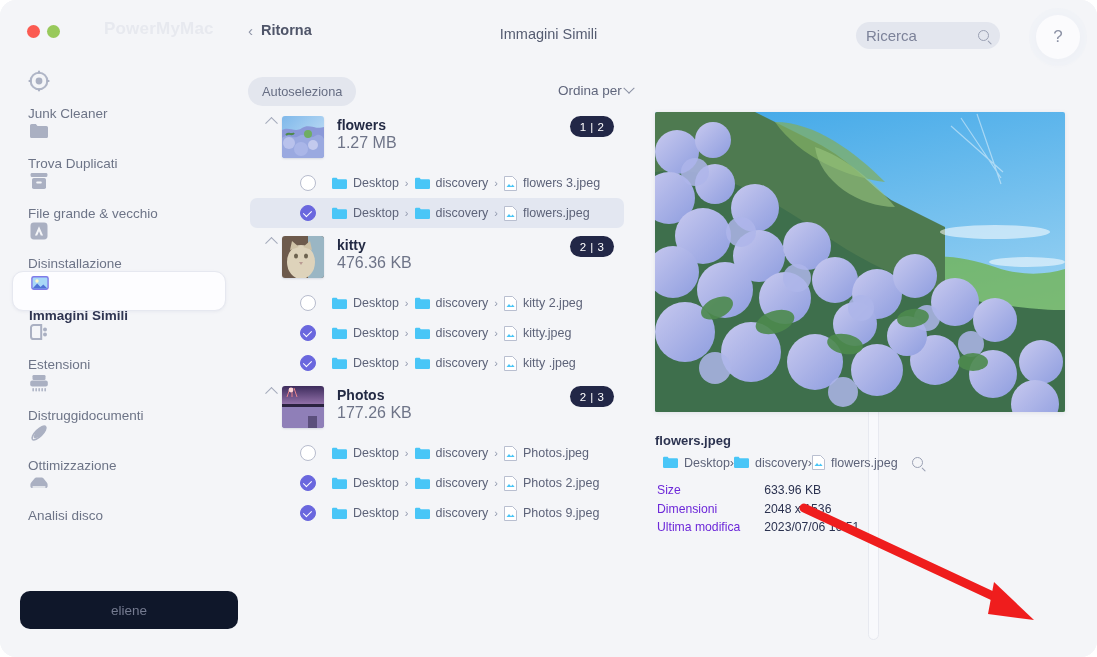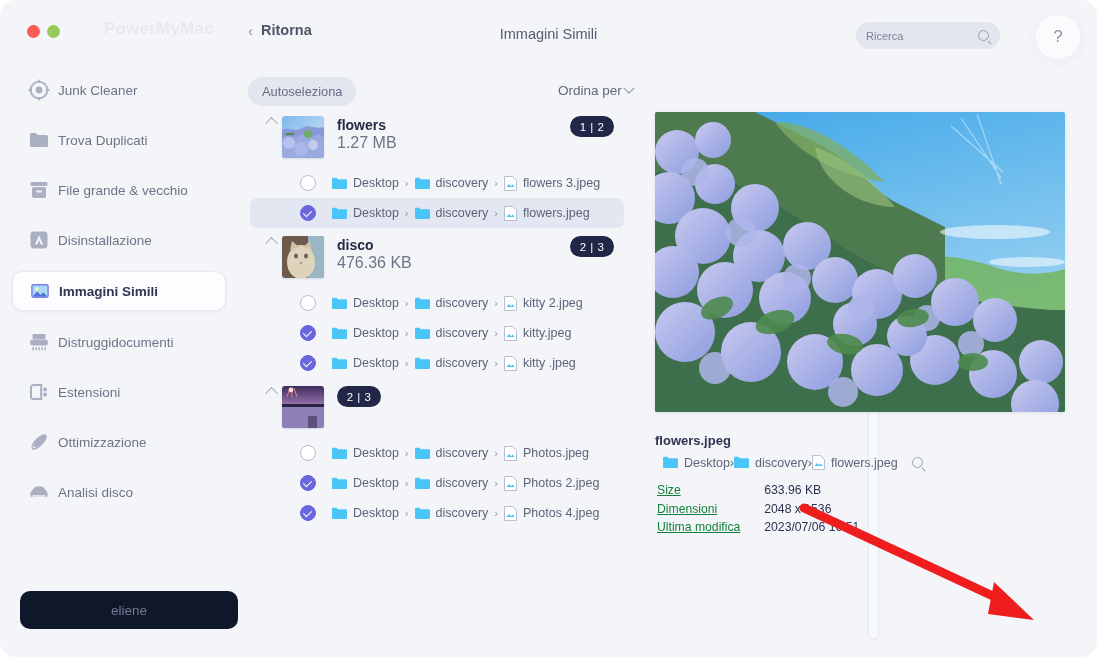--- a/index.html
+++ b/index.html
@@ -49,21 +49,21 @@
   }
 
   #search-box {
     position: absolute; left: 856px; top: 22px;
     width: 144px; height: 27px; border-radius: 14px;
     background: #e3e6ee; display: flex; align-items: center;
     padding: 0 10px;
   }
   #search-input {
     border: none; outline: none; background: transparent;
-    font-family: inherit; font-size: 11px; color: #6a7187;
+    font-family: inherit; font-size: 15px; color: #6a7187;
     width: 112px;
   }
   #search-input::placeholder { color: #7c8299; }
   .magnifier {
     width: 11px; height: 11px; border: 1.4px solid #9aa0b3; border-radius: 50%;
     position: relative; flex: none;
   }
   .magnifier::after {
     content: ""; position: absolute; right: -4px; bottom: -3px;
     width: 5px; height: 1.4px; background: #9aa0b3;
@@ -79,22 +79,22 @@
     font-size: 17px; color: #8d93a6; cursor: pointer;
   }
 
   
   #sidebar {
     position: absolute; left: 0; top: 70px; width: 238px; height: 587px;
     background: #f4f5f8;
   }
   .nav-item {
     position: relative; height: 40px; margin: 0 12px;
-    display: flex; align-items: center; gap: 8px;
-    padding-left: 16px; border-radius: 11px; cursor: pointer;
+    display: flex; gap: 14px;
+    padding-left: 16px; border-radius: 11px; cursor: pointer; flex-direction: column;
   }
   .nav-item .nav-label { font-size: 13.5px; color: #6d7487; white-space: nowrap; }
   .nav-item.active {
     background: #fdfdff;
     border: 1px solid #e6e8f0;
     box-shadow: 0 1px 3px rgba(130,140,170,.10);
   }
   .nav-item.active .nav-label { color: #2f3552; font-weight: bold; }
   .nav-ico { width: 22px; height: 22px; flex: none; }
 
@@ -203,21 +203,21 @@
   }
   #detail-path {
     position: absolute; left: 425px; top: 385px;
     display: flex; align-items: center; font-size: 12.5px; color: #5d6379;
   }
   #detail-path .magnifier { margin-left: 14px; }
   #detail-table {
     position: absolute; left: 417px; top: 410px;
     font-size: 12.2px; color: #4e5468; line-height: 16.5px;
   }
-  #detail-table tr td:first-child { color: #15803d; padding-right: 22px; text-decoration: underline; }
+  #detail-table tr td:first-child { color: #6d28d9; padding-right: 22px; }
   #detail-table tr td:last-child  { color: #2b3250; }
   #arrow-svg { position: absolute; left: 560px; top: 430px; pointer-events: none; }
 </style>
 </head>
 <body>
 
 <div id="app">
 
   <div id="titlebar">
     <div class="traffic" id="tl-red"></div>
@@ -281,44 +281,44 @@
     </div>
 
     <div class="nav-item active" style="margin-top:11px">
       <svg class="nav-ico" viewBox="0 0 22 22">
         <rect x="2.2" y="4" width="17.6" height="14" rx="2.4" fill="#7e7ae8"></rect>
         <rect x="3.6" y="5.4" width="14.8" height="11.2" rx="1.4" fill="#a8d8f7"></rect>
         <circle cx="8" cy="9" r="1.7" fill="#fff8c9"></circle>
         <path d="M3.6 16.6l4.6-5 3.4 3.4 2.7-2.5 4.1 4.1z" fill="#4f73d6"></path>
       </svg>
       <span class="nav-label">Immagini Simili</span>
+    </div>
+
+    <div class="nav-item" style="margin-top:10px">
+      <svg class="nav-ico" viewBox="0 0 22 22">
+        <path d="M3 6.6A2.6 2.6 0 0 1 5.6 4h7.6v14H5.6A2.6 2.6 0 0 1 3 15.4z" fill="none" stroke="#aab0c2" stroke-width="2"></path>
+        <circle cx="17" cy="8.4" r="2" fill="#aab0c2"></circle>
+        <circle cx="17" cy="13.6" r="2" fill="#aab0c2"></circle>
+      </svg>
+      <span class="nav-label">Estensioni</span>
     </div>
 
     <div class="nav-item" style="margin-top:11px">
       <svg class="nav-ico" viewBox="0 0 22 22">
         <rect x="4.5" y="3" width="13" height="5" rx="1.2" fill="#aab0c2"></rect>
         <rect x="2.2" y="8.4" width="17.6" height="6.2" rx="2" fill="#aab0c2"></rect>
         <g fill="#aab0c2">
           <rect x="4.4" y="16" width="1.5" height="3.4" rx=".7"></rect>
           <rect x="7.4" y="16" width="1.5" height="3.4" rx=".7"></rect>
           <rect x="10.4" y="16" width="1.5" height="3.4" rx=".7"></rect>
           <rect x="13.4" y="16" width="1.5" height="3.4" rx=".7"></rect>
           <rect x="16.4" y="16" width="1.5" height="3.4" rx=".7"></rect>
         </g>
       </svg>
       <span class="nav-label">Distruggidocumenti</span>
-    </div>
-
-    <div class="nav-item" style="margin-top:10px">
-      <svg class="nav-ico" viewBox="0 0 22 22">
-        <path d="M3 6.6A2.6 2.6 0 0 1 5.6 4h7.6v14H5.6A2.6 2.6 0 0 1 3 15.4z" fill="none" stroke="#aab0c2" stroke-width="2"></path>
-        <circle cx="17" cy="8.4" r="2" fill="#aab0c2"></circle>
-        <circle cx="17" cy="13.6" r="2" fill="#aab0c2"></circle>
-      </svg>
-      <span class="nav-label">Estensioni</span>
     </div>
 
 
     <div class="nav-item" style="margin-top:10px">
       <svg class="nav-ico" viewBox="0 0 22 22">
         <path d="M17.5 4.2c.4 4-1.6 7.4-4.6 9.6-2 1.5-4.4 2.3-6.2 2.6l-1.1-1.1c.4-1.9 1.2-4.2 2.7-6.2 2.2-3 5.6-5 9.2-4.9z" fill="#aab0c2"></path>
         <ellipse cx="11" cy="11" rx="9.2" ry="3.4" transform="rotate(-45 11 11)" fill="none" stroke="#aab0c2" stroke-width="1.6"></ellipse>
       </svg>
       <span class="nav-label">Ottimizzazione</span>
     </div>
@@ -428,21 +428,21 @@
               <rect width="42" height="42" fill="#6d5a4c"></rect>
               <rect x="26" y="0" width="16" height="42" fill="#9ab6c4"></rect>
               <ellipse cx="19" cy="26" rx="14" ry="17" fill="#ded3bb"></ellipse>
               <path d="M8 14l2-9 7 6zM30 14l-2-9-7 6z" fill="#cfc2a6"></path>
               <ellipse cx="14" cy="20" rx="2" ry="2.6" fill="#6e6350"></ellipse>
               <ellipse cx="24" cy="20" rx="2" ry="2.6" fill="#6e6350"></ellipse>
               <path d="M17 26h4l-2 3z" fill="#b99b93"></path>
             </svg>
           </span>
           <span class="gmeta">
-            <span class="gname">disco</span><br>
+            <span class="gname">kitty</span><br>
             <span class="gsize">476.36 KB</span>
           </span>
           <span class="badge">2 | 3</span>
         </div>
 
         <div class="frow">
           <span class="cbox"></span>
           <span class="crumb">
             <svg class="folder-ico" viewBox="0 0 15 13">
                 <path d="M0 2a1.2 1.2 0 0 1 1.2-1.2h3.4l1.2 1.4h8a1.2 1.2 0 0 1 1.2 1.2v7.4A1.2 1.2 0 0 1 13.8 12H1.2A1.2 1.2 0 0 1 0 10.8z" fill="#49c6f7"></path>
@@ -522,20 +522,24 @@
               <rect width="42" height="42" fill="url(#pg)"></rect>
               <g stroke="#ff8d8d" stroke-width="1" opacity=".85">
                 <path d="M8 2l-3 9M10 2l0 9M12 2l3 9"></path>
               </g>
               <circle cx="9" cy="4" r="2.4" fill="#ffd6d6"></circle>
               <rect y="18" width="42" height="3" fill="#2b2340"></rect>
               <rect y="21" width="42" height="21" fill="#8f7fb8"></rect>
               <path d="M26 30h9v12h-9z" fill="#5b4f7c"></path>
             </svg>
           </span>
+          <span class="gmeta">
+            <span class="gname">Photos</span><br>
+            <span class="gsize">177.26 KB</span>
+          </span>
           <span class="badge">2 | 3</span>
         </div>
 
         <div class="frow">
           <span class="cbox"></span>
           <span class="crumb">
             <svg class="folder-ico" viewBox="0 0 15 13">
                 <path d="M0 2a1.2 1.2 0 0 1 1.2-1.2h3.4l1.2 1.4h8a1.2 1.2 0 0 1 1.2 1.2v7.4A1.2 1.2 0 0 1 13.8 12H1.2A1.2 1.2 0 0 1 0 10.8z" fill="#49c6f7"></path>
               </svg>
             <span class="t">Desktop</span>
@@ -584,21 +588,21 @@
             <span class="sep">›</span>
             <svg class="folder-ico" viewBox="0 0 15 13">
                 <path d="M0 2a1.2 1.2 0 0 1 1.2-1.2h3.4l1.2 1.4h8a1.2 1.2 0 0 1 1.2 1.2v7.4A1.2 1.2 0 0 1 13.8 12H1.2A1.2 1.2 0 0 1 0 10.8z" fill="#49c6f7"></path>
               </svg>
             <span class="t">discovery</span>
             <span class="sep">›</span>
             <svg class="file-ico" viewBox="0 0 13 15">
                 <path d="M.5.5h8l4 4v10h-12z" fill="#fff" stroke="#b9bfd0"></path>
                 <path d="M2.5 11l2.5-3 2 2.2 1.6-1.6 2 2.4z" fill="#49c6f7"></path>
               </svg>
-            <span class="t">Photos 4.jpeg</span>
+            <span class="t">Photos 9.jpeg</span>
           </span>
         </div>
       </div>
     </div>
 
     <div id="scrollbar"></div>
 
     <div id="preview">
       <svg viewBox="0 0 410 300" width="410" height="300">
         <defs>

